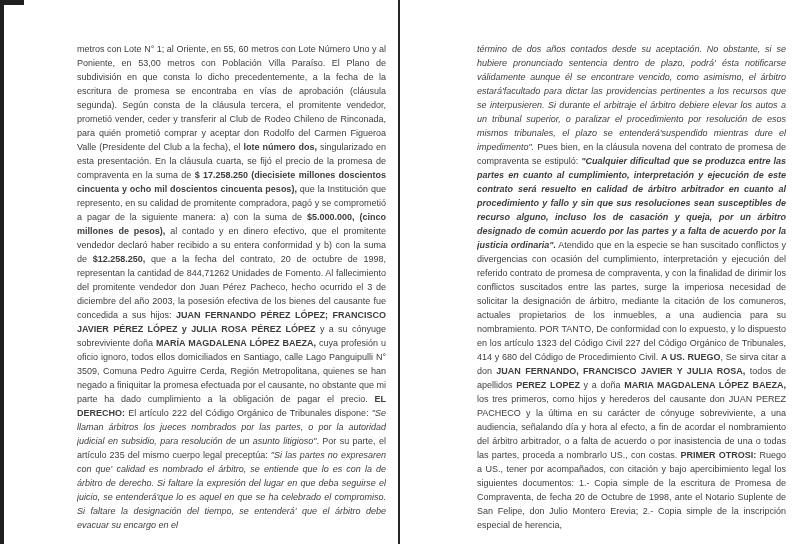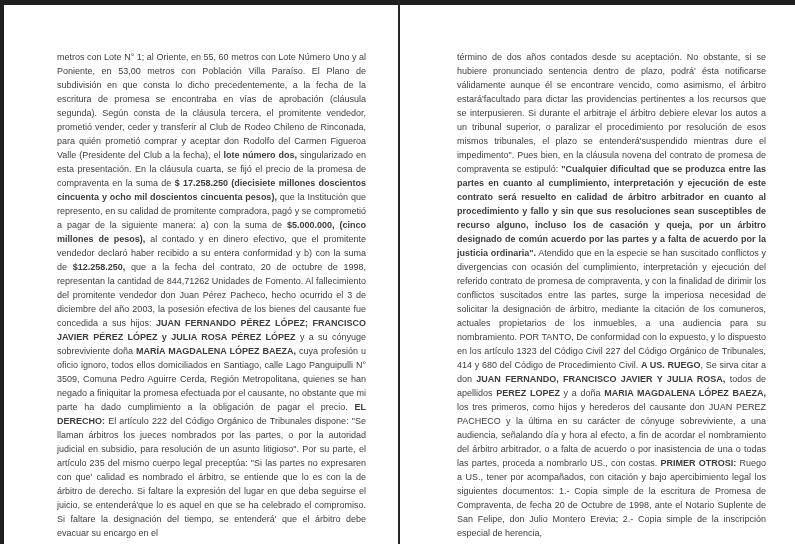--- a/index.html
+++ b/index.html
@@ -5,34 +5,34 @@
   html, body { margin: 0; padding: 0; }
   body {
     width: 795px; height: 544px; overflow: hidden;
     background: #ffffff;
     font-family: "Liberation Sans", "DejaVu Sans", sans-serif;
   }
   .canvas { position: relative; width: 795px; height: 544px; background: #ffffff; overflow: hidden; }
   .top-bar  { position: absolute; top: 0; left: 0; width: 795px; height: 5px; background: #1f1f1f; }
   .left-bar { position: absolute; top: 0; left: 0; width: 4px; height: 544px; background: #1f1f1f; }
   .divider  { position: absolute; top: 0; left: 398px; width: 2px; height: 544px; background: #262626; }
-  .page { position: absolute; top: 8px; height: 416px; width: 396px; background: #ffffff; }
+  .page { position: absolute; top: 0; height: 416px; width: 396px; background: #ffffff; margin-left: 20px; }
   .page.left  { left: 4px; }
   .page.right { left: 400px; }
   .page-text {
     position: absolute; top: 42px; width: 309px; height: 492px;
     overflow: hidden;
     text-align: justify;
     font-size: 9px; line-height: 14px;
     color: #3d3d3d;
   }
   .page.left  .page-text { left: 53px; }
   .page.right .page-text { left: 57px; }
   .b { font-weight: bold; }
-  .i { }
+  .i { font-style: italic; }
   .u { }
 </style>
 </head>
 <body>
 
 <div class="canvas">
   <div class="top-bar"></div>
   <div class="left-bar"></div>
 
   <div class="page left">

